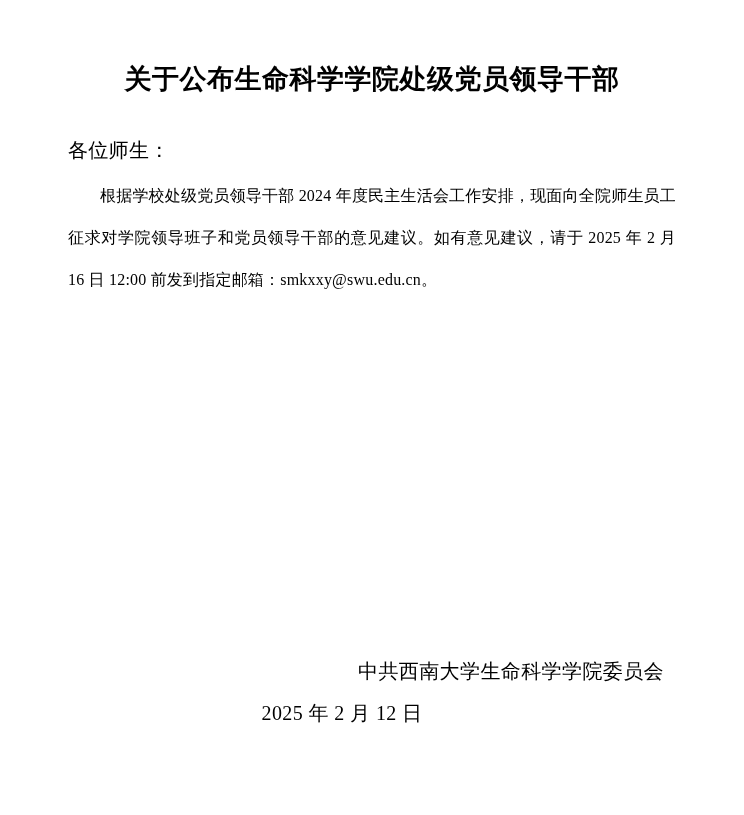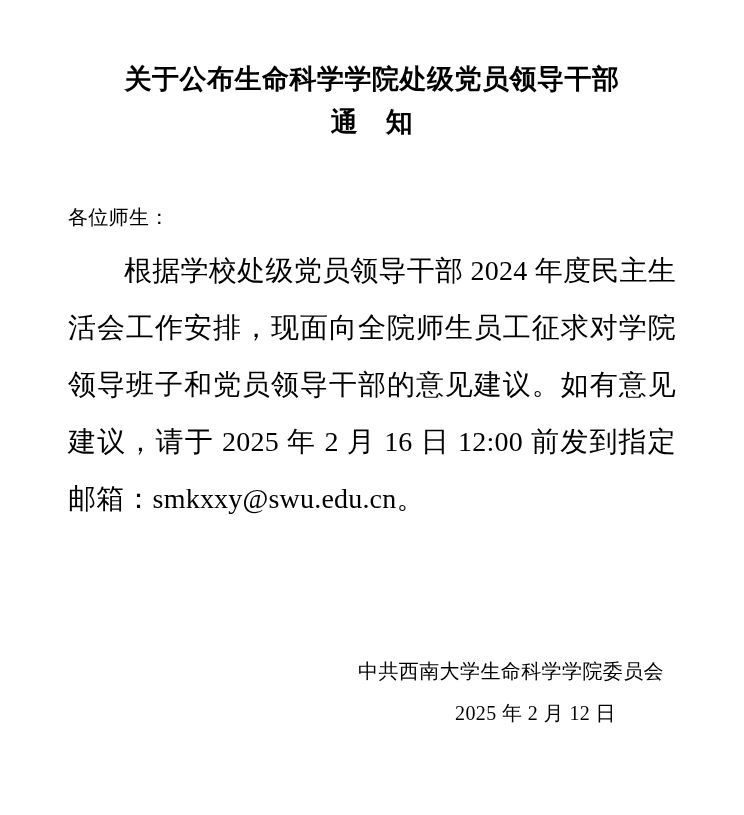--- a/index.html
+++ b/index.html
@@ -30,29 +30,29 @@
     line-height: 43px;
     letter-spacing: 0.5px;
     margin: 0;
     padding: 0 6px;
   }
   .doc-title .title-line {
     display: block;
     white-space: pre;
   }
   .salutation {
-    margin-top: 56px;
+    margin-top: 32px;
     font-size: 20px;
     line-height: 34px;
     letter-spacing: 0.3px;
   }
   .body-par {
     margin-top: 8px;
-    font-size: 28px;
-    line-height: 57px;
+    font-size: 16px;
+    line-height: 42px;
     text-align: justify;
     text-align-last: left;
     text-indent: 2em;
     letter-spacing: 0.2px;
     font-family: Liberation Serif, serif;
   }
   .signature-block {
     position: absolute;
     left: 68px;
     right: 68px;
@@ -64,30 +64,30 @@
   }
   .sign-line {
     display: block;
     letter-spacing: 0.4px;
     text-align: right;
   }
   .sign-date {
     display: block;
     letter-spacing: 0.4px;
     padding-right: 48px;
+    text-align: center;
   }
 </style>
 </head>
 <body>
 
 <div class="page">
 
   <h1 class="doc-title">
     <span class="title-line">关于公布生命科学学院处级党员领导干部</span>
-    <span class="title-line">通　知</span>
   </h1>
 
   <div class="salutation">各位师生：</div>
 
   <p class="body-par">根据学校处级党员领导干部 2024 年度民主生活会工作安排，现面向全院师生员工征求对学院领导班子和党员领导干部的意见建议。如有意见建议，请于 2025 年 2 月 16 日 12:00 前发到指定邮箱：smkxxy@swu.edu.cn。</p>
 
   <div class="signature-block">
     <span class="sign-line">中共西南大学生命科学学院委员会</span>
     <span class="sign-date">2025 年 2 月 12 日</span>
   </div>

